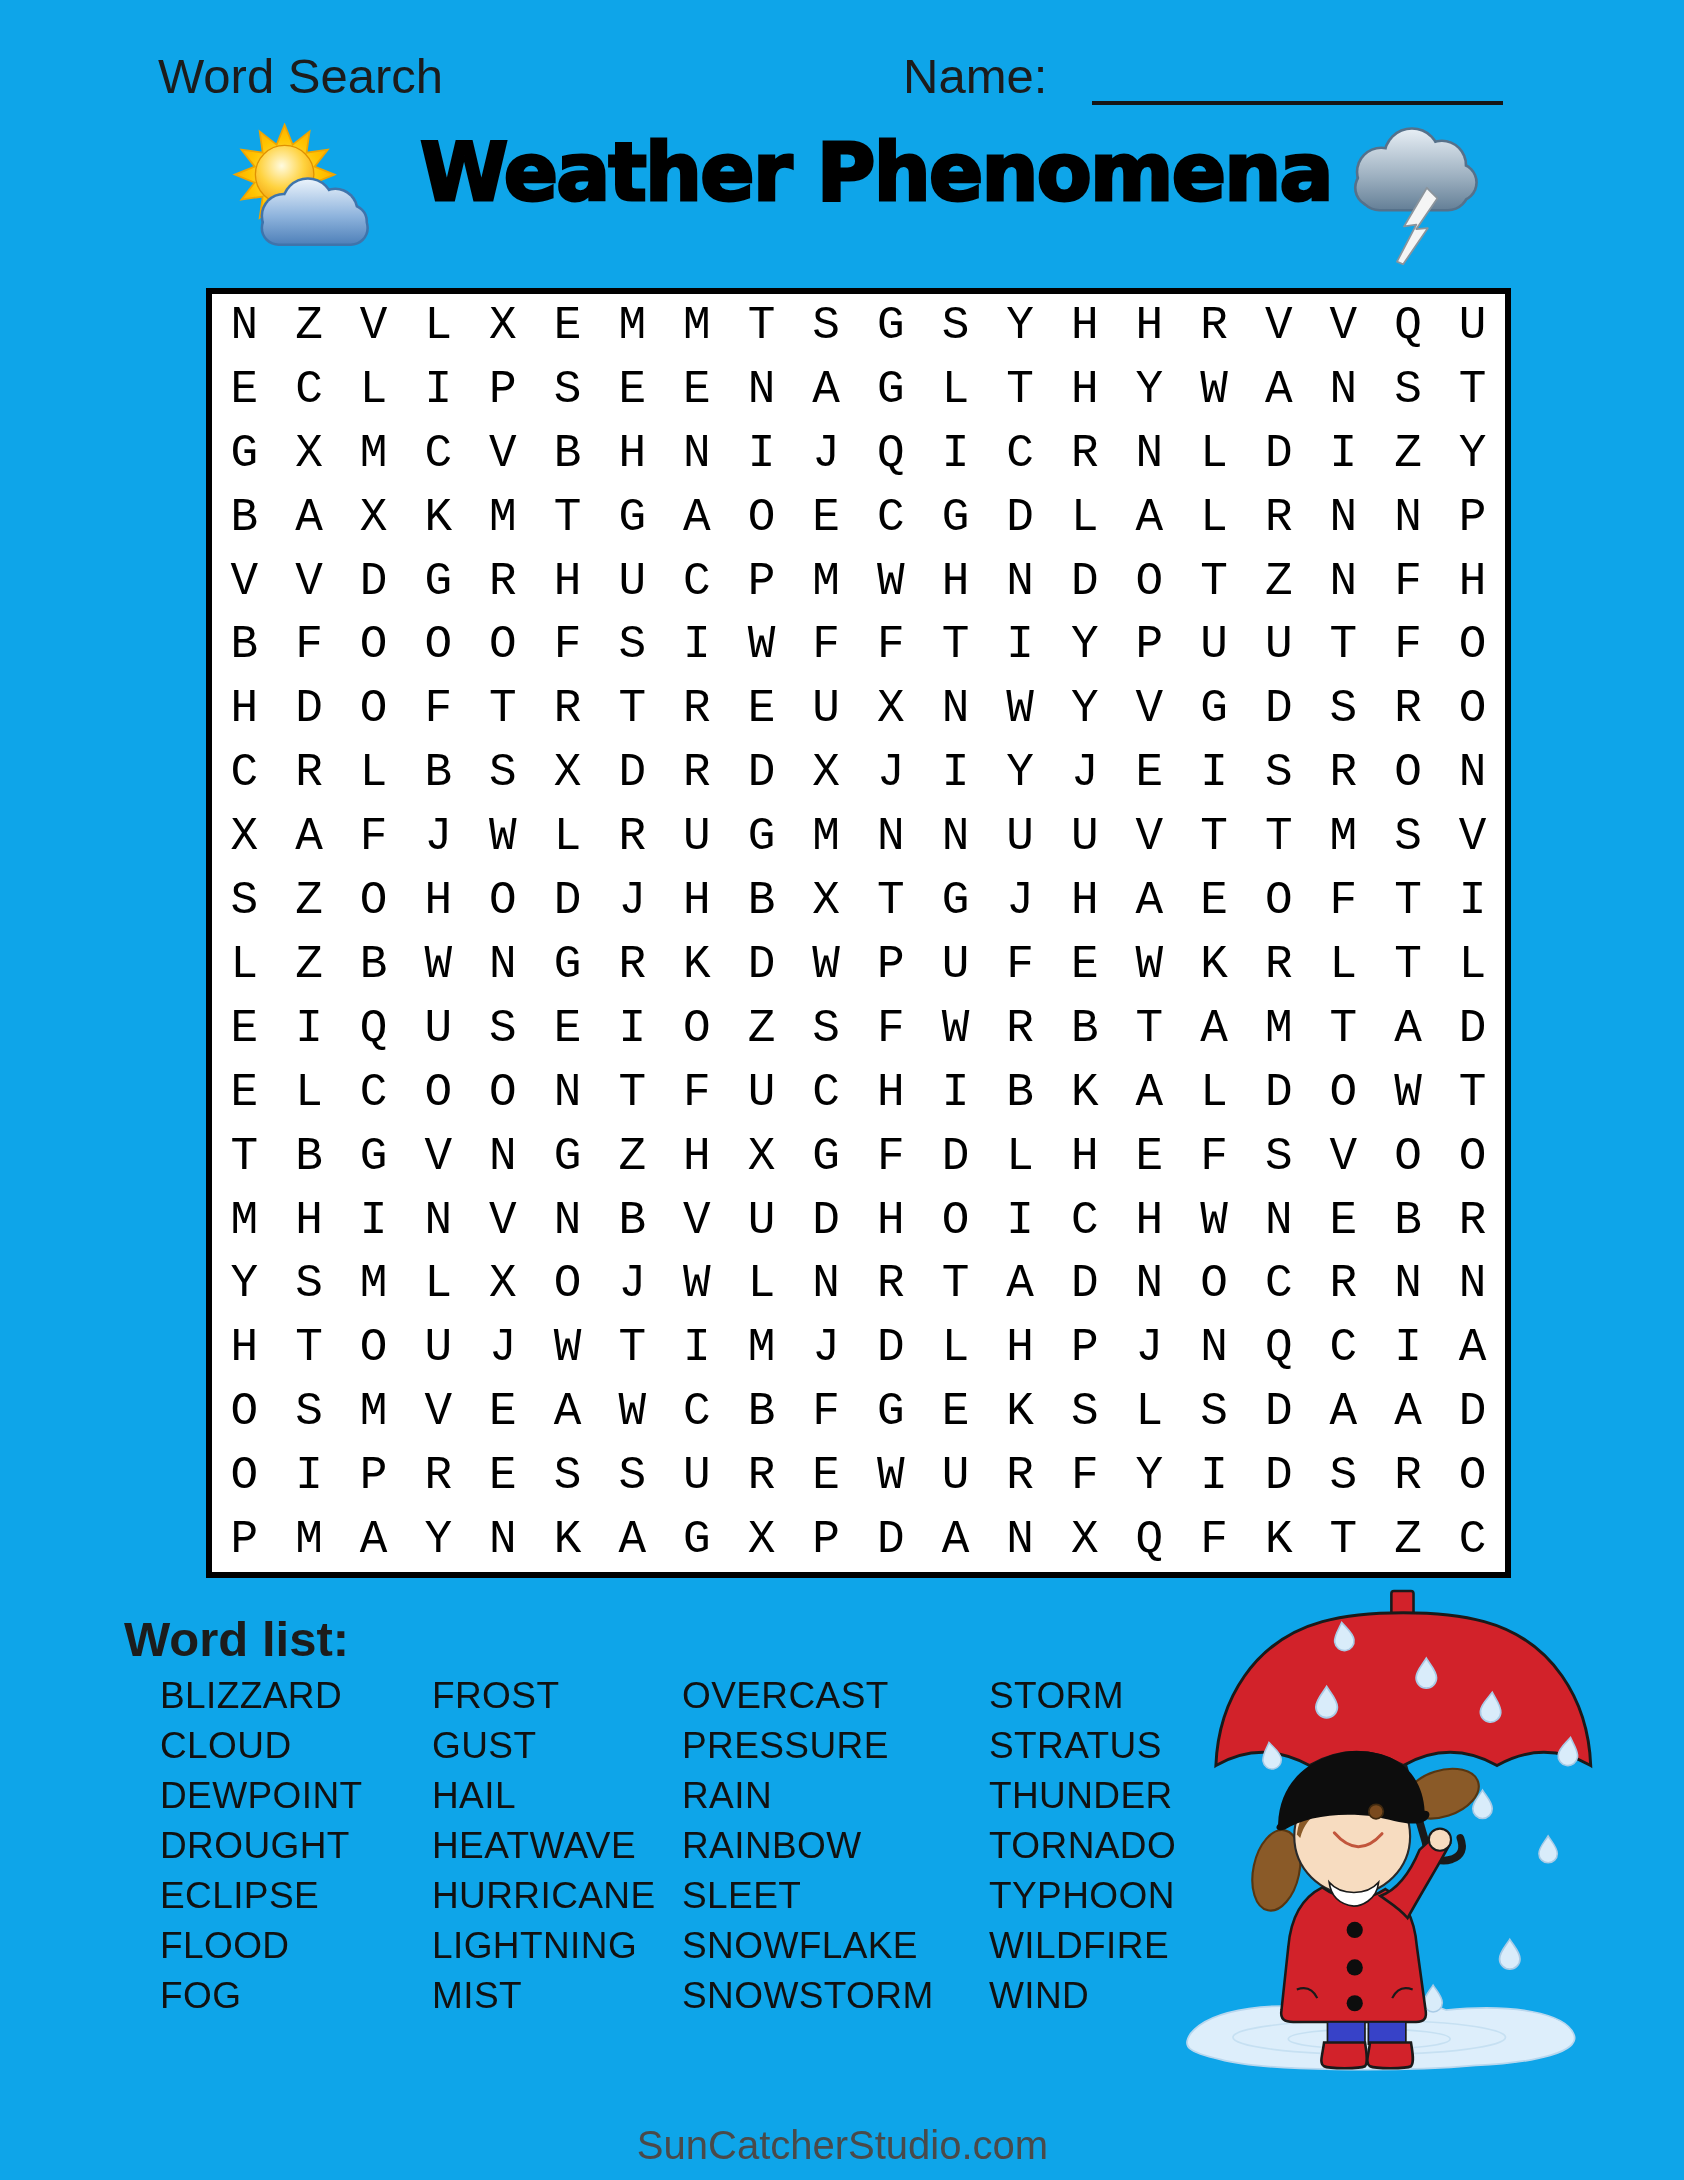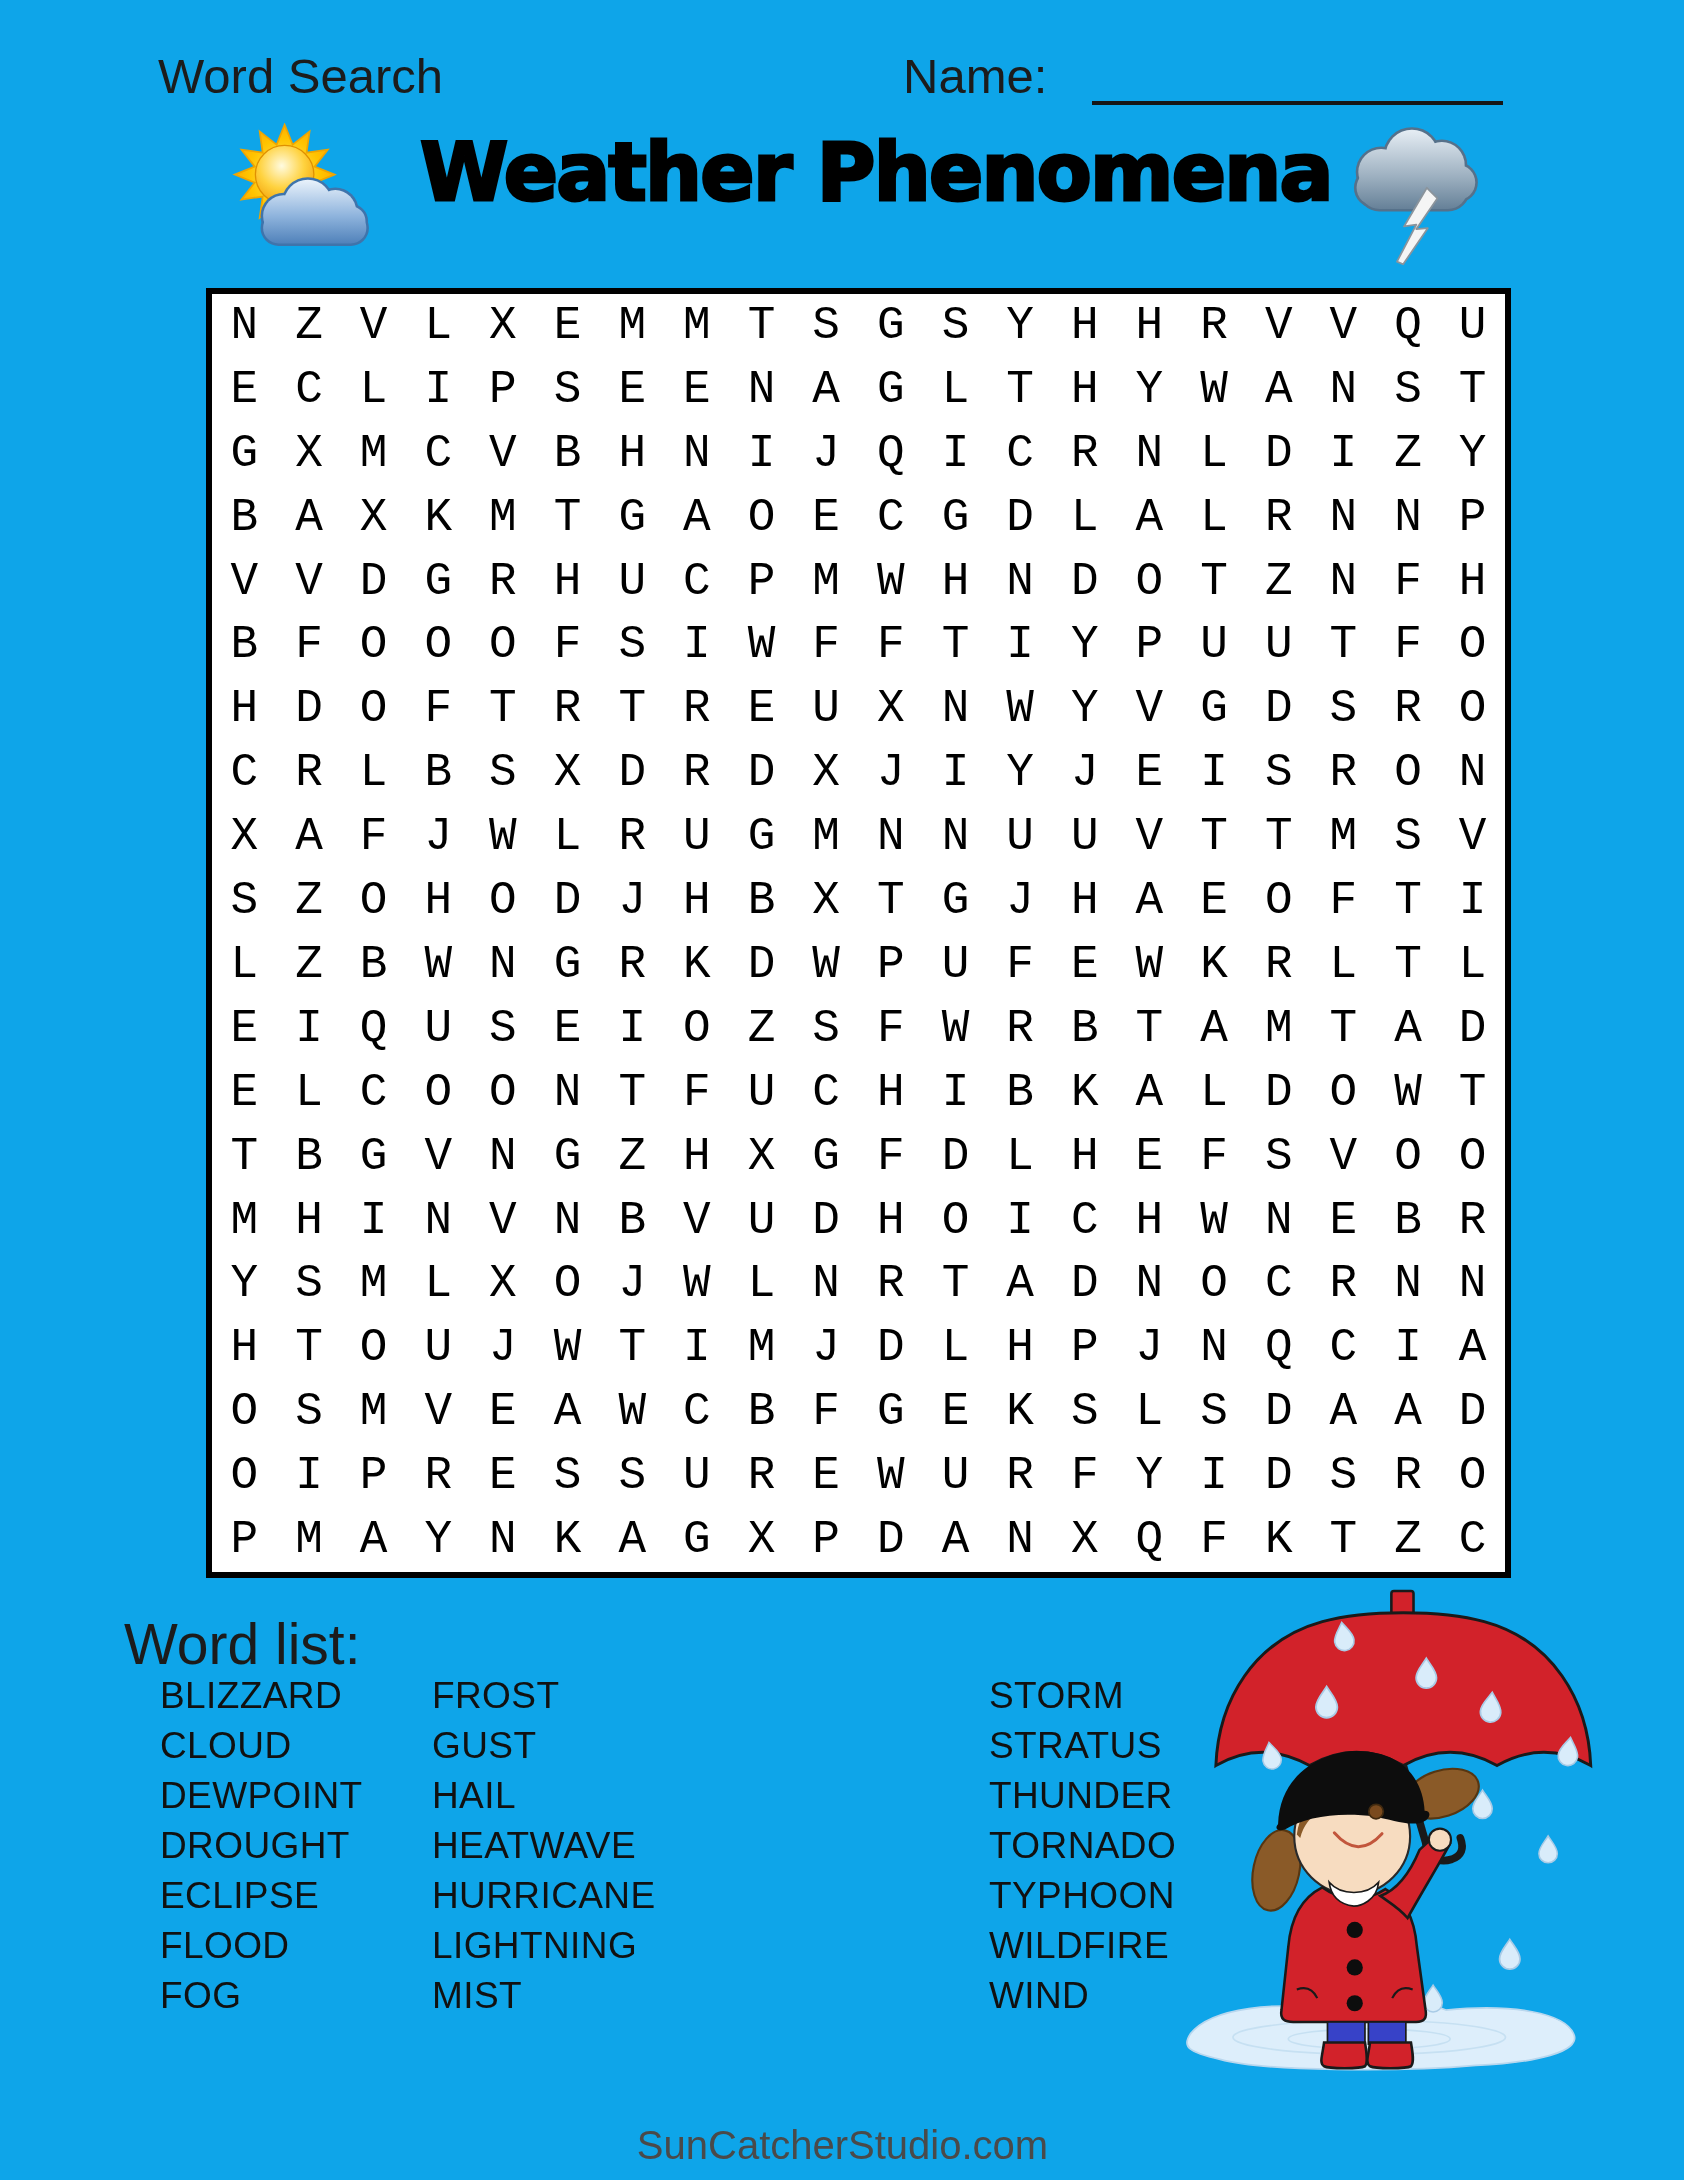--- a/index.html
+++ b/index.html
@@ -18,21 +18,21 @@
   #sun-icon{position:absolute;left:204px;top:123px;}
   #storm-icon{position:absolute;left:1339px;top:121px;}
 
   #grid-box{position:absolute;left:206px;top:288px;width:1305px;height:1290px;
             border:6px solid #000;box-sizing:border-box;background:#fff;
             display:grid;grid-template-columns:repeat(20,1fr);grid-template-rows:repeat(20,1fr);}
   .cell{display:flex;align-items:center;justify-content:center;
         font-family:"Liberation Mono","DejaVu Sans Mono",monospace;
         font-size:46px;color:#000;}
 
-  #wl-label{position:absolute;left:124px;top:1611px;font-size:57px;color:#1c1c1c;}
+  #wl-label{position:absolute;left:124px;top:1611px;font-size:49px;color:#1c1c1c;font-weight:bold;}
   .wl-col{position:absolute;top:1671px;}
   #wl-col-0{left:160px;} #wl-col-1{left:432px;} #wl-col-2{left:682px;} #wl-col-3{left:989px;}
   .wl-word{font-size:37px;line-height:50px;letter-spacing:0.4px;color:#111;white-space:nowrap;}
 
   #girl-art{position:absolute;left:1152px;top:1589px;}
 
   #footer{position:absolute;left:0;top:2123px;width:100%;text-align:center;
           font-size:40px;color:#4a4a4a;}
 </style>
 </head>
@@ -524,20 +524,29 @@
     </div>
   <div id="wl-col-1" class="wl-col">
       <div class="wl-word">FROST</div>
       <div class="wl-word">GUST</div>
       <div class="wl-word">HAIL</div>
       <div class="wl-word">HEATWAVE</div>
       <div class="wl-word">HURRICANE</div>
       <div class="wl-word">LIGHTNING</div>
       <div class="wl-word">MIST</div>
     </div>
+  <div id="wl-col-2" class="wl-col">
+      <div class="wl-word">OVERCAST</div>
+      <div class="wl-word">PRESSURE</div>
+      <div class="wl-word">RAIN</div>
+      <div class="wl-word">RAINBOW</div>
+      <div class="wl-word">SLEET</div>
+      <div class="wl-word">SNOWFLAKE</div>
+      <div class="wl-word">SNOWSTORM</div>
+    </div>
   <div id="wl-col-3" class="wl-col">
       <div class="wl-word">STORM</div>
       <div class="wl-word">STRATUS</div>
       <div class="wl-word">THUNDER</div>
       <div class="wl-word">TORNADO</div>
       <div class="wl-word">TYPHOON</div>
       <div class="wl-word">WILDFIRE</div>
       <div class="wl-word">WIND</div>
     </div>
 

